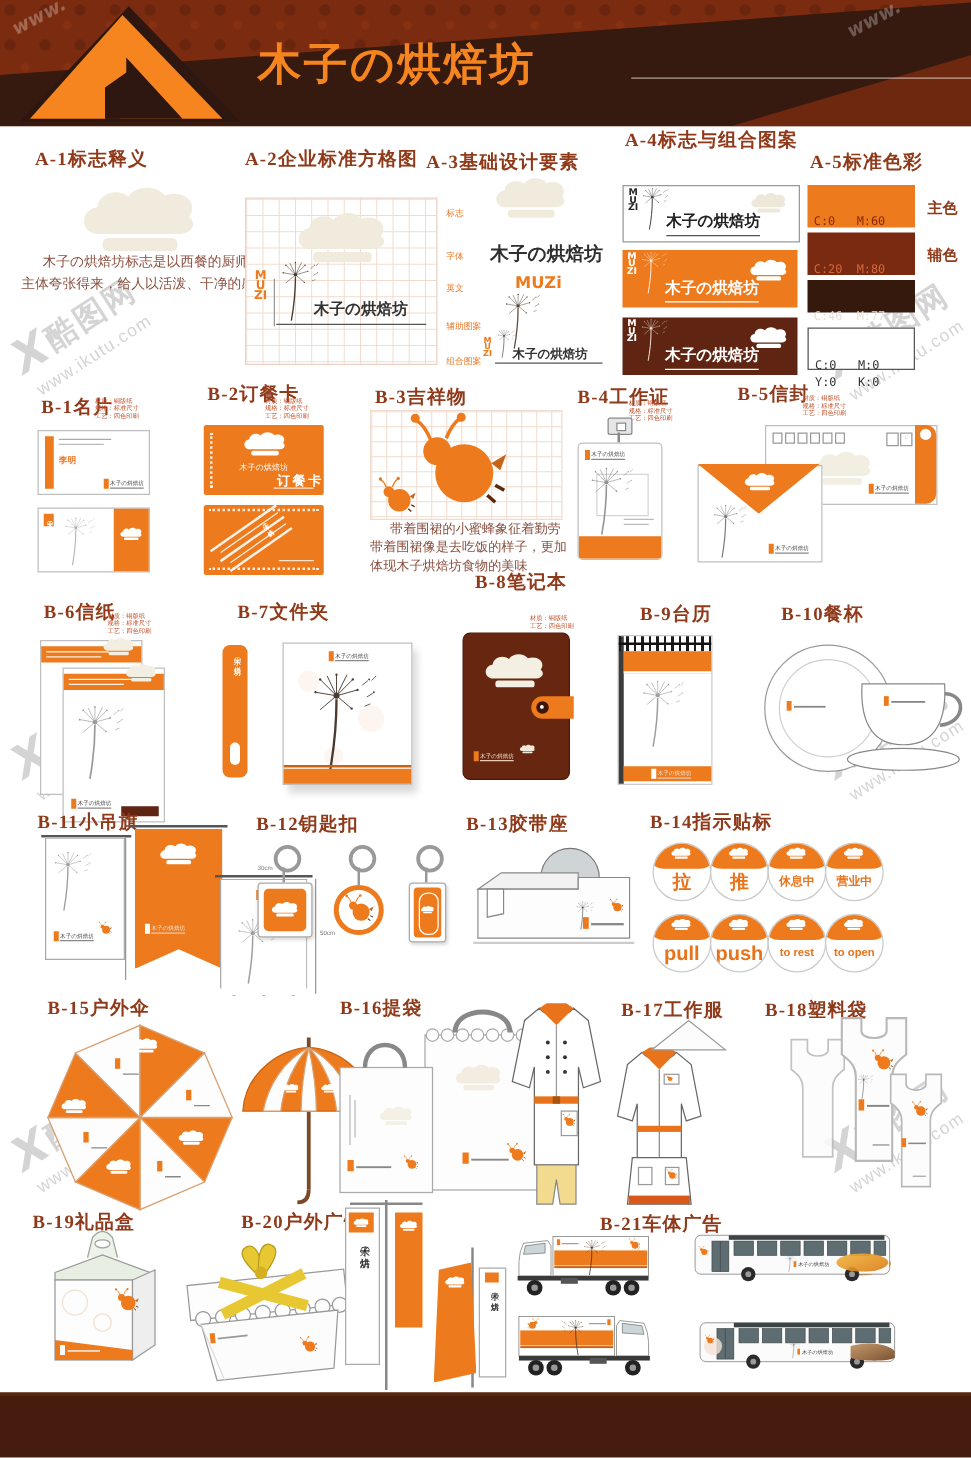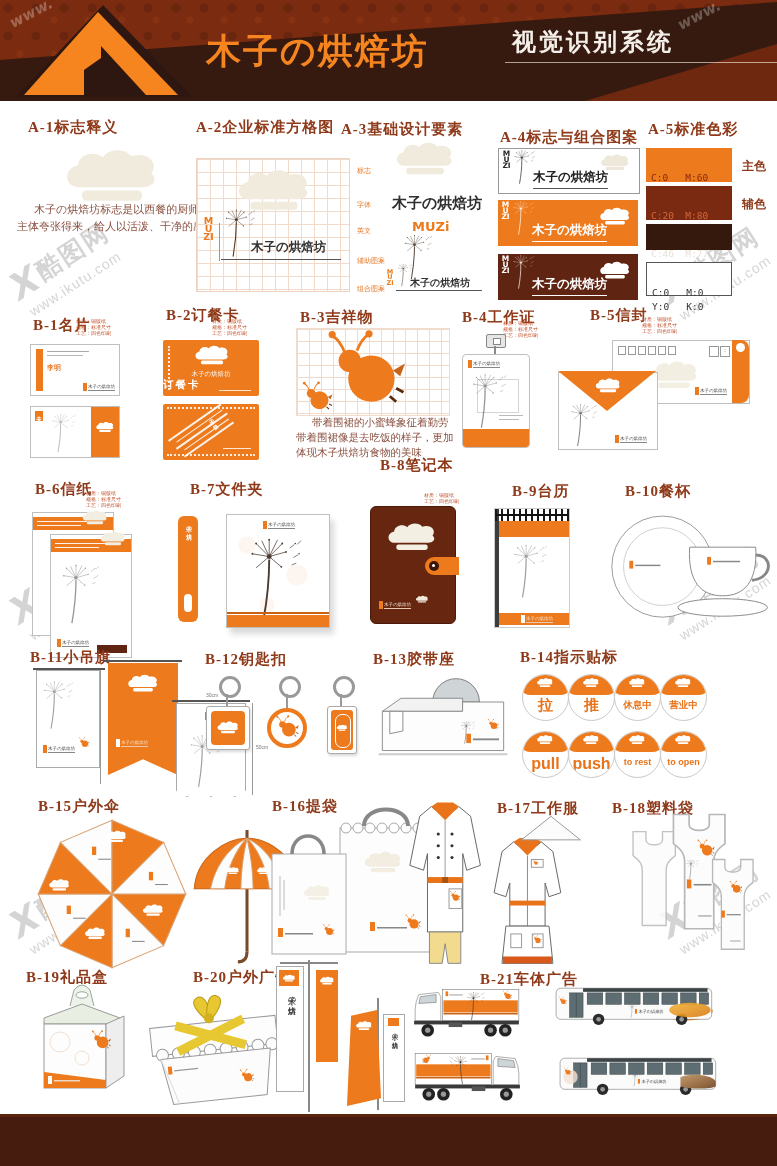--- a/index.html
+++ b/index.html
@@ -134,21 +134,20 @@
   <div class="hdr">
     <svg width="777" height="101" viewBox="0 0 777 101">
       <polygon points="0,101 0,60 777,2 777,101" fill="#361A10"></polygon>
       <polygon points="585,101 777,44 777,101" fill="#6F2810"></polygon>
       <polygon points="16,97 103,5 192,97" fill="#2E1710"></polygon>
       <path d="M98,12 L178,95 L24,95 Z" fill="#F6851F"></path>
       <path d="M101,46 L146,95 L84,95 L84,70 L101,58 Z" fill="#2E1710"></path>
       <rect x="84" y="78" width="12" height="17" fill="#2E1710"></rect>
     </svg>
     <div class="hdr-title">木子の烘焙坊</div>
-    <div class="hdr-sub">视觉识别系统</div>
     <div class="hdr-line"></div>
     <div class="hdr-www" style="left:8px;top:4px">www.</div>
     <div class="hdr-www" style="left:676px;top:6px">www.</div>
   </div>
 
   <div class="wm" style="left:8px;top:238px">
     <div class="row">
         <span class="x">X</span>
         <span class="nm">酷图网</span>
       </div>
@@ -227,21 +226,21 @@
     </svg>
   <div class="abs" style="left:386px;top:270px;width:100px;height:26px">
     <div class="abs muzi" style="left:0;top:0;width:8px;font-size:6.5px;color:#ED7A1C">MUZI</div>
     <svg class="abs" style="left:10px;top:-8px;width:16px;height:26px" viewBox="0 0 62 90">
         <use href="#dand" style="color:#4A3A2E"></use>
       </svg>
     <div class="abs" style="left:24px;top:6px;font:bold 10px 'Liberation Sans',sans-serif;color:#333">木子の烘焙坊</div>
     <div class="abs mline" style="left:10px;top:20px;width:86px;background:#555"></div>
   </div>
 
-  <div class="sechead" style="left:500px;top:128px">A-4标志与组合图案</div>
+  <div class="sechead" style="left:500px;top:103px">A-4标志与组合图案</div>
 
   <div class="abs" style="left:498px;top:148px;width:140px;height:44px;background:#fff;border:1px solid #999">
     <div class="abs muzi" style="left:3px;top:2px;width:9px;font-size:7.5px;color:#2A2A2A">MUZI</div>
     <svg class="abs" style="left:12px;top:0px;width:24px;height:36px" viewBox="0 0 62 90">
         <use href="#dand" style="color:#3A3A3A"></use>
       </svg>
     <svg class="abs" style="left:100px;top:4px;width:32px;height:20px" viewBox="0 0 100 62">
         <use href="#hat" style="color:#EDE8DA"></use>
       </svg>
     <div class="abs" style="left:34px;top:20px;font:bold 12.5px 'Liberation Sans',sans-serif;color:#222;border-bottom:1px solid #555;padding-bottom:2px">木子の烘焙坊</div>
@@ -318,21 +317,21 @@
     <div>材质：铜版纸</div>
       <div>规格：标准尺寸</div>
       <div>工艺：四色印刷</div>
   </div>
   <div class="abs or" style="left:163px;top:340px;width:96px;height:56px;border-radius:2px">
     <div class="abs" style="left:5px;top:6px;width:0;height:44px;border-left:2px dotted rgba(255,255,255,.85)"></div>
     <svg class="abs" style="left:30px;top:4px;width:38px;height:24px" viewBox="0 0 100 62">
         <use href="#hat" style="color:#fff"></use>
       </svg>
     <div class="abs" style="left:0;top:30px;width:96px;text-align:center;font-size:6.5px;color:#fff">木子の烘焙坊</div>
-    <div class="abs" style="left:0;top:38px;width:96px;text-align:left;font:bold 10.5px 'Liberation Sans',sans-serif;color:#fff;letter-spacing:2px">订餐卡</div>
+    <div class="abs" style="left:0;top:38px;width:96px;text-align:right;font:bold 10.5px 'Liberation Sans',sans-serif;color:#fff;letter-spacing:2px">订餐卡</div>
     <div class="abs" style="left:56px;top:50px;width:32px;height:1px;background:rgba(255,255,255,.8)"></div>
   </div>
   <div class="abs or" style="left:163px;top:404px;width:96px;height:56px;border-radius:2px;overflow:hidden">
     <div class="abs" style="left:4px;top:3px;width:88px;height:0;border-top:2px dotted rgba(255,255,255,.85)"></div>
     <div class="abs" style="left:4px;top:50px;width:88px;height:0;border-top:2px dotted rgba(255,255,255,.85)"></div>
     <div class="abs" style="left:8px;top:8px;width:80px;height:40px;transform:rotate(-35deg)">
       <div style="margin:2px 0;width:64px;height:1.5px;background:rgba(255,255,255,.9)"></div>
       <div style="margin:4px 0 0 6px;width:56px;height:1.5px;background:rgba(255,255,255,.9)"></div>
       <div style="margin:4px 0 0 2px;width:62px;height:1.5px;background:rgba(255,255,255,.9)"></div>
       <div style="margin:4px 0 0 8px;width:54px;height:1.5px;background:rgba(255,255,255,.9)"></div>

